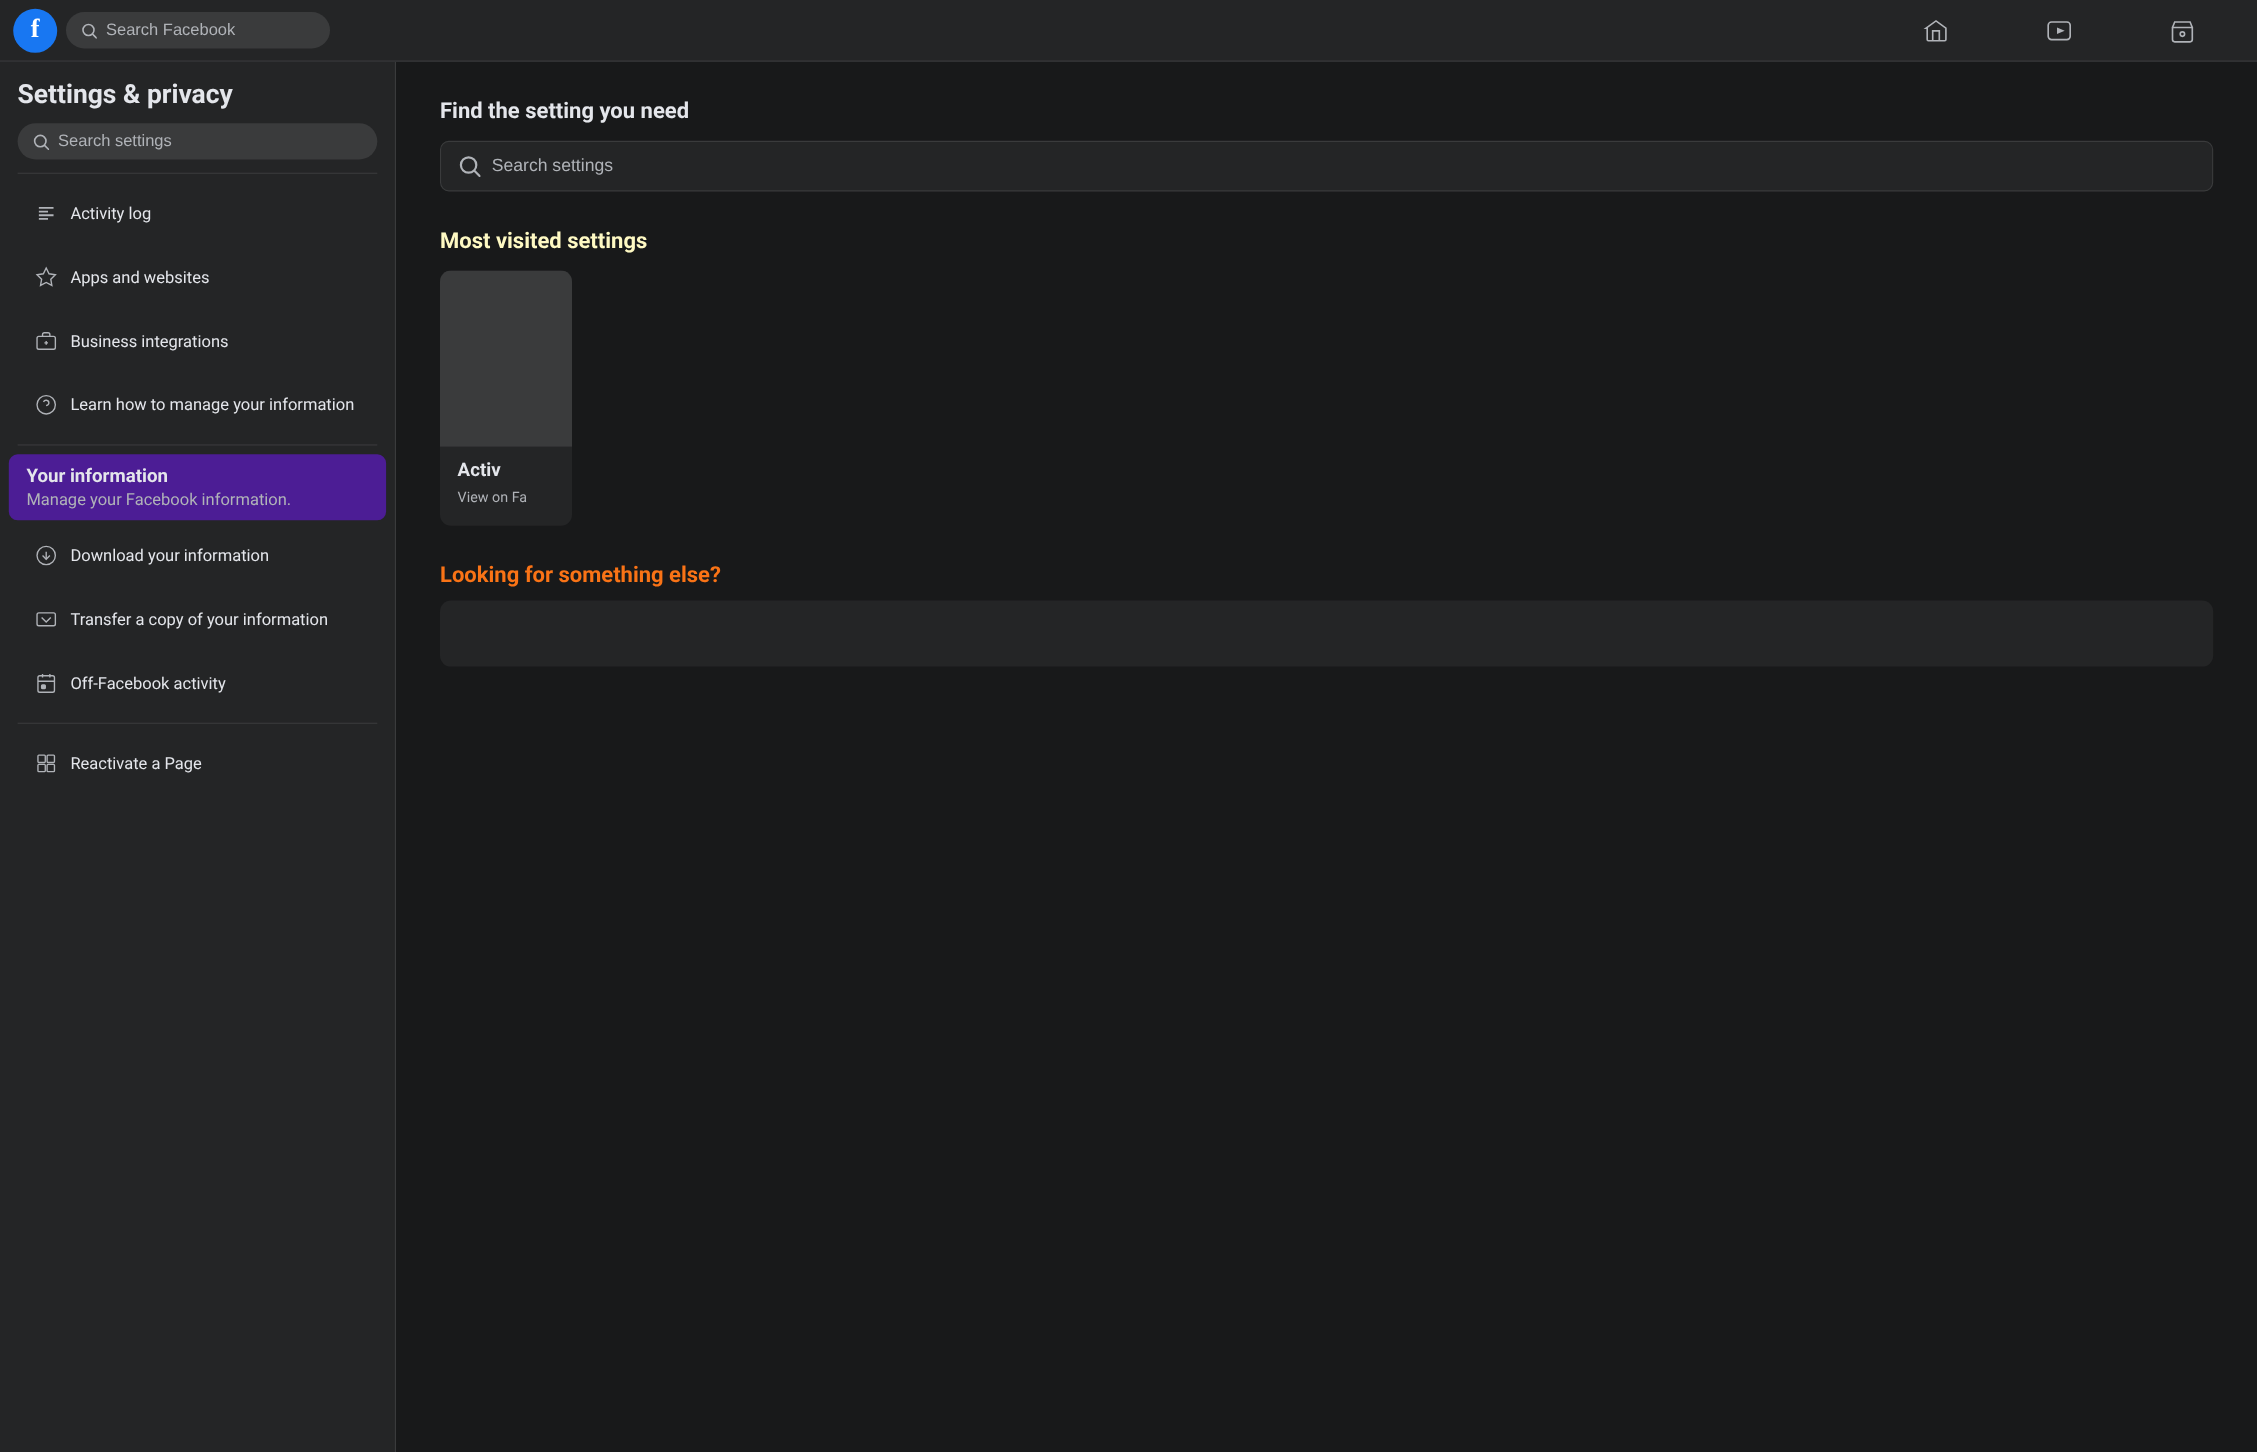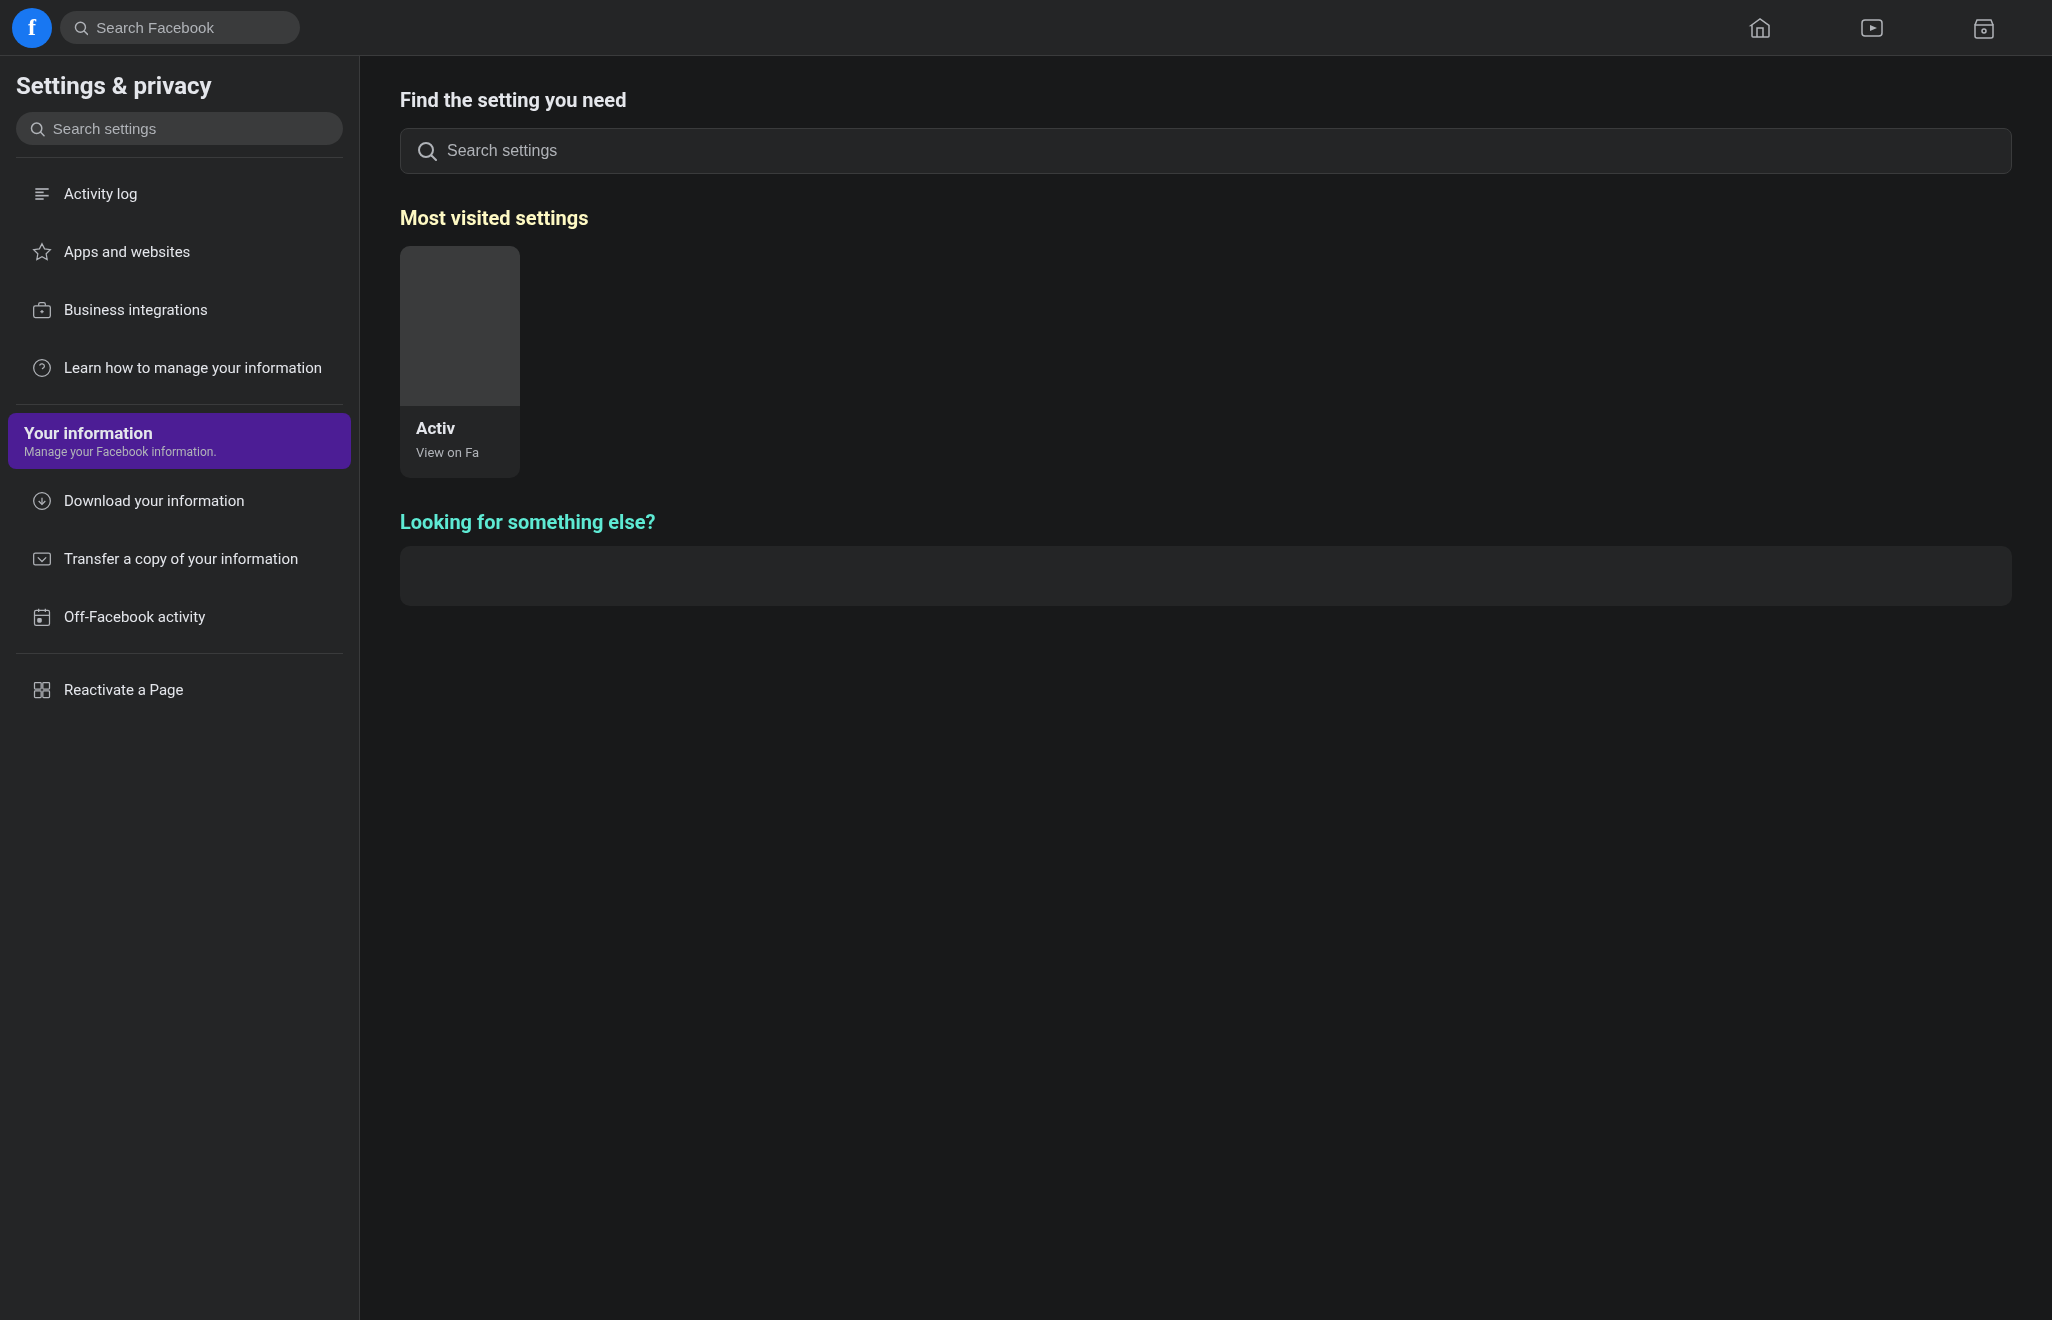--- a/index.html
+++ b/index.html
@@ -127,21 +127,21 @@
       border-radius: 8px;
       margin: 4px 8px;
       padding: 10px 16px 10px 16px;
       cursor: pointer;
     }
     .your-info-title {
       font-size: 17px; font-weight: 700; color: #e4e6eb;
       margin-bottom: 2px;
     }
     .your-info-subtitle {
-      font-size: 12px; color: #b0b3b8;
+      font-size: 15px; color: #b0b3b8;
     }
 
     
     .main-content {
       flex: 1;
       background: #18191a;
       overflow-y: auto;
       padding: 32px 40px;
     }
 
@@ -199,21 +199,21 @@
       font-size: 13px; color: #b0b3b8; line-height: 1.4;
     }
 
     
     .card-partial {
       width: 120px; min-width: 120px;
       overflow: hidden;
     }
 
     .looking-title {
-      font-size: 20px; font-weight: 700; color: #5eead4;
+      font-size: 20px; font-weight: 700; color: #f97316;
       margin-bottom: 12px;
       margin-top: 19px;
     }
     .looking-box {
       background: #242526;
       border-radius: 10px;
       padding: 16px;
       min-height: 60px;
     }
 

